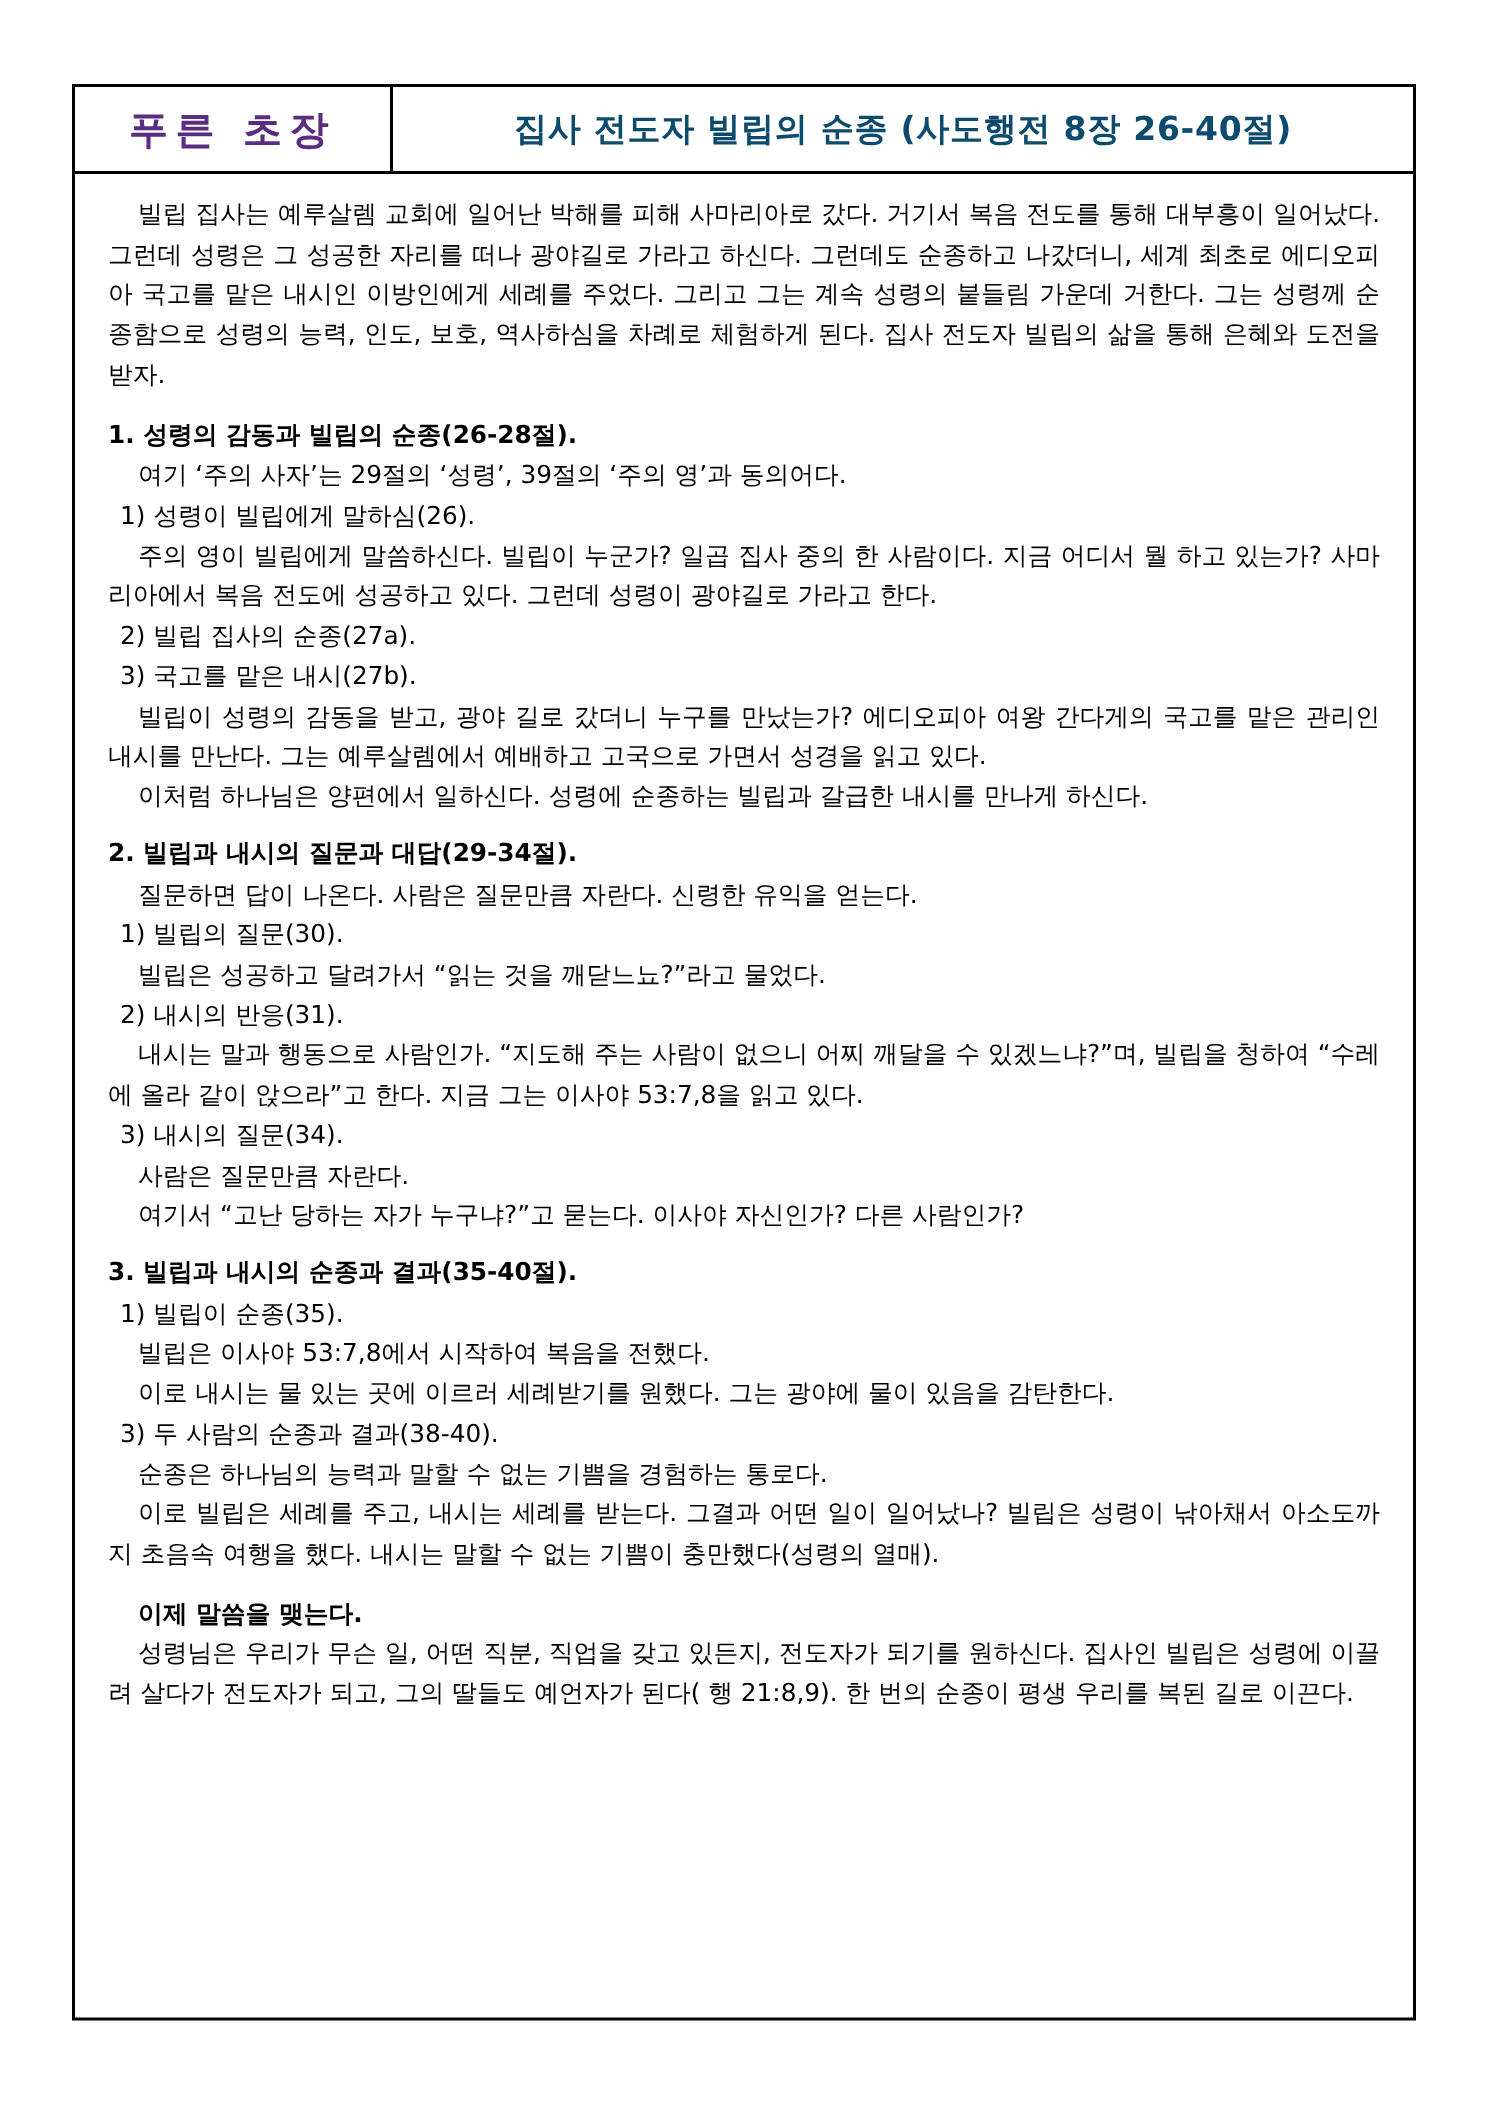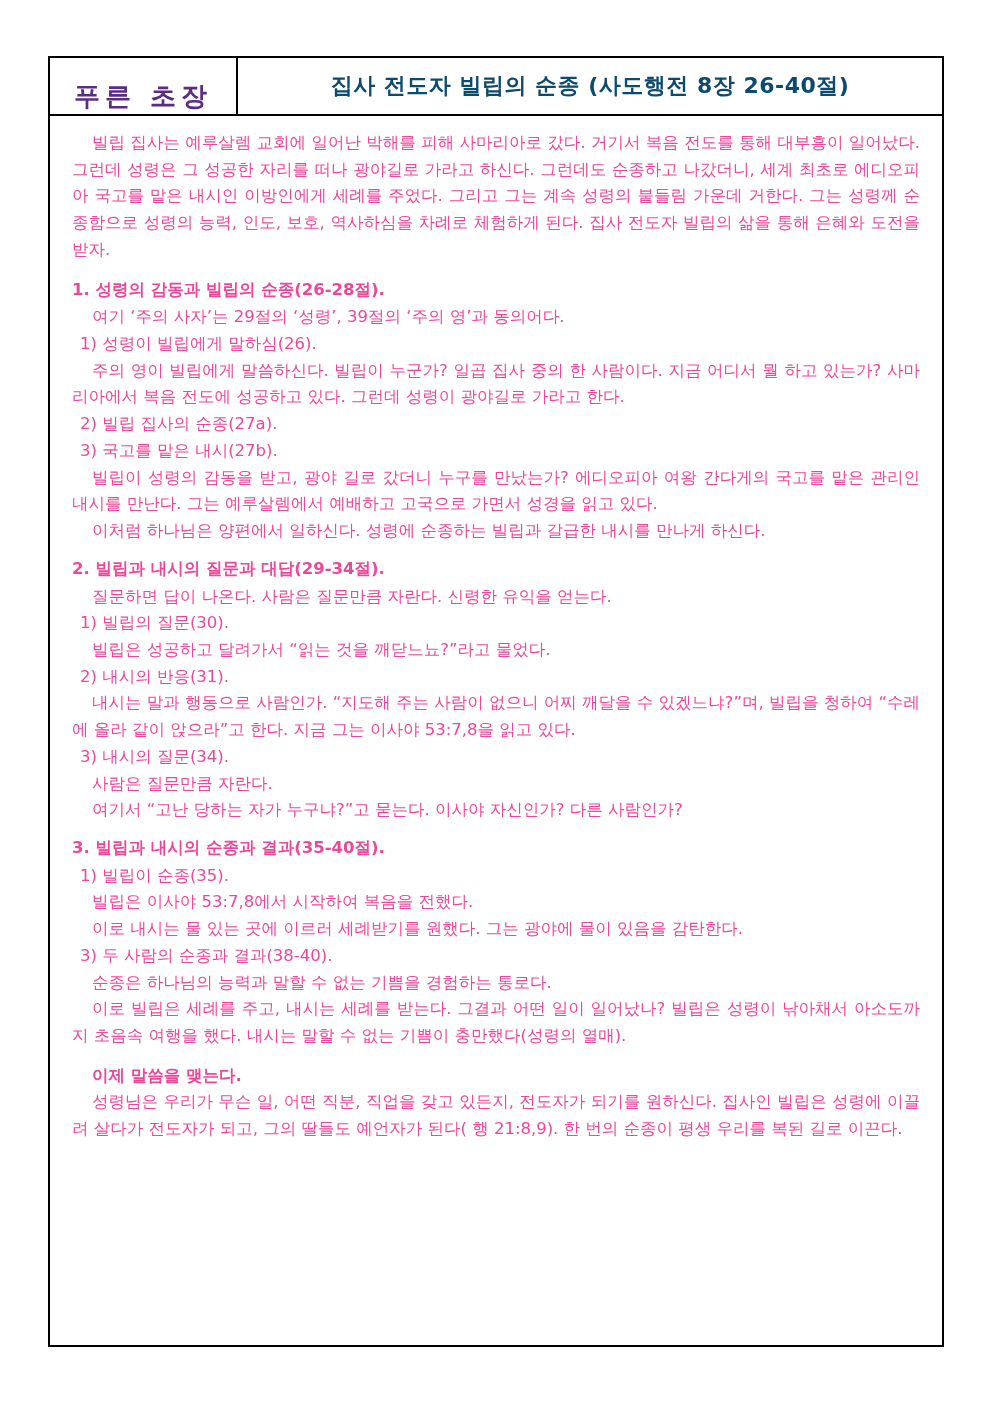--- a/index.html
+++ b/index.html
@@ -30,23 +30,23 @@
   }
   
   .header {
     display: flex;
     align-items: stretch;
     border-bottom: 2px solid #000;
     height: 56px;
     flex: 0 0 auto;
   }
   .brand {
-    width: 188px;
+    width: 212px;
     display: flex;
-    align-items: flex-end;
+    align-items: center;
     justify-content: center;
     border-right: 2px solid #000;
     box-sizing: border-box;
   }
   .brand-text {
     color: #5b2d82;
     font-weight: bold;
     font-size: 26px;
     letter-spacing: 5px;
     font-family: "DejaVu Sans", sans-serif;
@@ -62,21 +62,21 @@
     font-family: "DejaVu Sans", sans-serif;
     letter-spacing: 0.5px;
   }
   
   .content {
     flex: 1;
     padding: 14px 22px 10px 22px;
     box-sizing: border-box;
     font-size: 16.5px;
     line-height: 1.62;
-    color: #ec4899;
+    color: #000000;
     font-family: "DejaVu Sans", sans-serif;
   }
   p {
     margin: 0;
     text-align: justify;
     text-justify: inter-character;
   }
   .intro {
     text-indent: 20px;
     margin-bottom: 13px;

